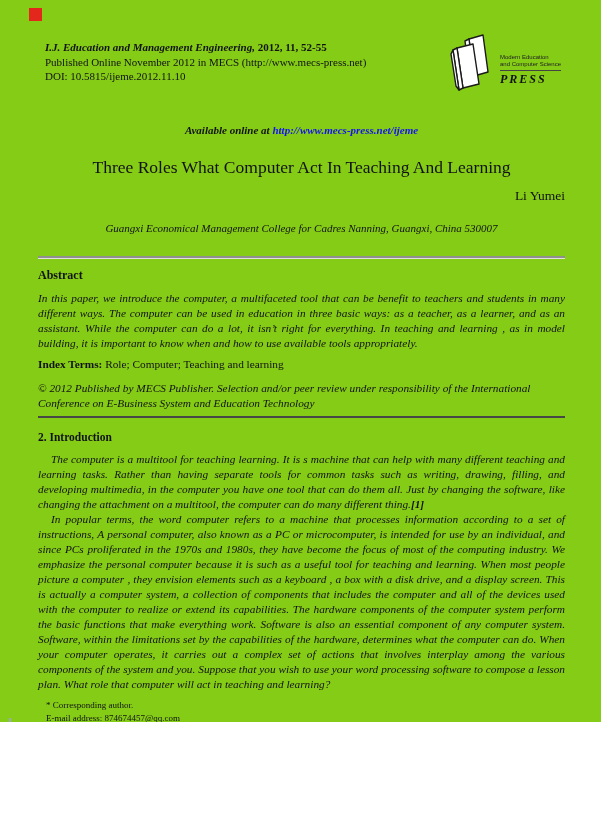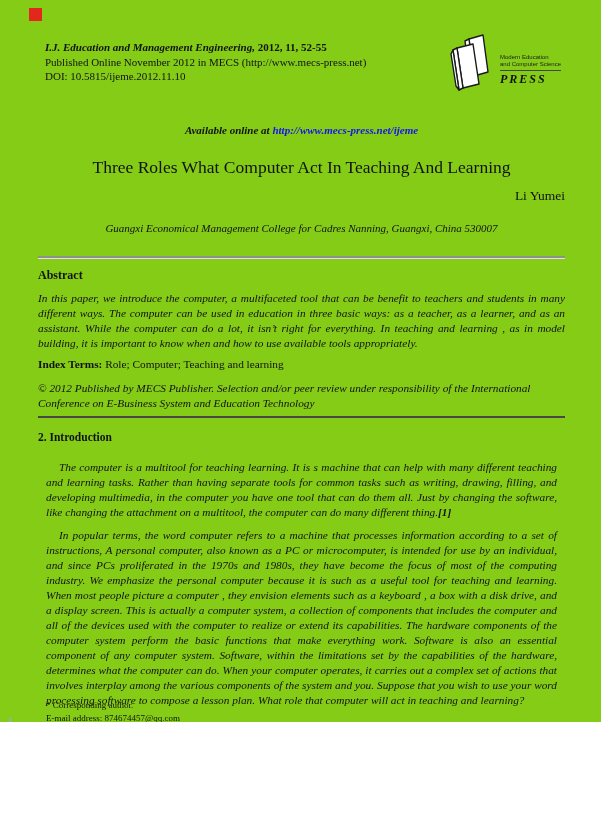--- a/index.html
+++ b/index.html
@@ -25,21 +25,21 @@
   .affiliation{left:38px;top:222px;width:527px;text-align:center;font-size:11px;font-style:italic;}
   .rule1{left:38px;top:256px;width:527px;height:2px;background:#8f8f8f;border-bottom:1px solid #e2e2e2;}
   .rule2{left:38px;top:416px;width:527px;height:2px;background:#474747;}
   .sec-abstract-h{left:38px;top:268px;width:527px;font-size:12px;font-weight:bold;}
   .body-text{font-size:11.3px;line-height:15px;text-align:justify;font-style:italic;}
   .abstract-body{left:38px;top:291px;width:527px;}
   .index-terms{left:38px;top:358px;width:527px;font-size:11.3px;}
   .copyright{left:38px;top:381px;width:527px;font-style:italic;text-align:left;}
   .intro-h{left:38px;top:431px;width:527px;font-size:11.5px;font-weight:bold;}
   .intro-body{left:38px;top:452px;width:527px;}
-  .intro-body p{margin:8px;text-indent:13px;}
+  .intro-body p{margin:0;text-indent:13px;}
   .footnote{left:46px;top:699px;width:300px;font-size:9px;line-height:13px;}
   .margin-mark{left:9px;top:718px;width:2px;height:8px;background:#9fa8c2;}
 </style>
 </head>
 <body>
 
 <div class="page">
 
   <div class="abs red-marker"></div>
 

